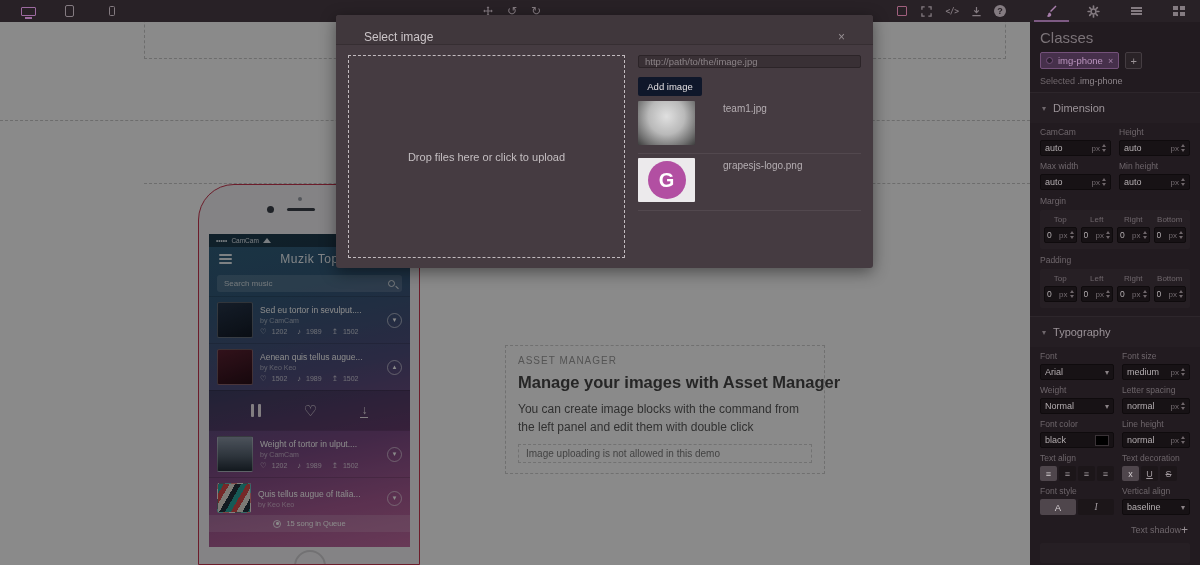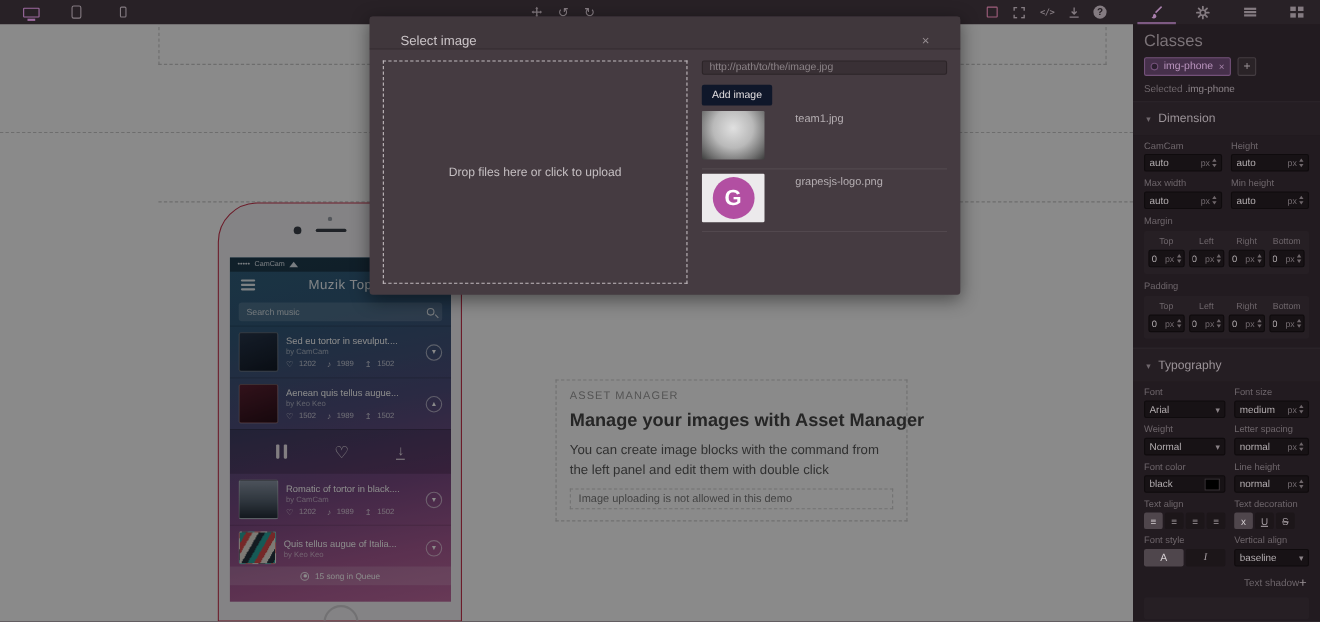--- a/index.html
+++ b/index.html
@@ -224,21 +224,21 @@
               <i></i>
               <i></i>
             </span>
           <span class="cheart">♡</span>
           <span class="cdl">↓</span>
         </div>
 
         <div class="song">
           <div class="thumb t2"></div>
           <div class="smeta">
-            <div class="stitle">Romatic of tortor in black....</div>
+            <div class="stitle">Weight of tortor in ulput....</div>
             <div class="sartist">by CamCam</div>
             <div class="sstats">
               <span class="si">♡</span>
                 <span class="n">1202</span>
               <span class="si">♪</span>
                 <span class="n">1989</span>
               <span class="si">↥</span>
                 <span class="n">1502</span>
             </div>
           </div>

